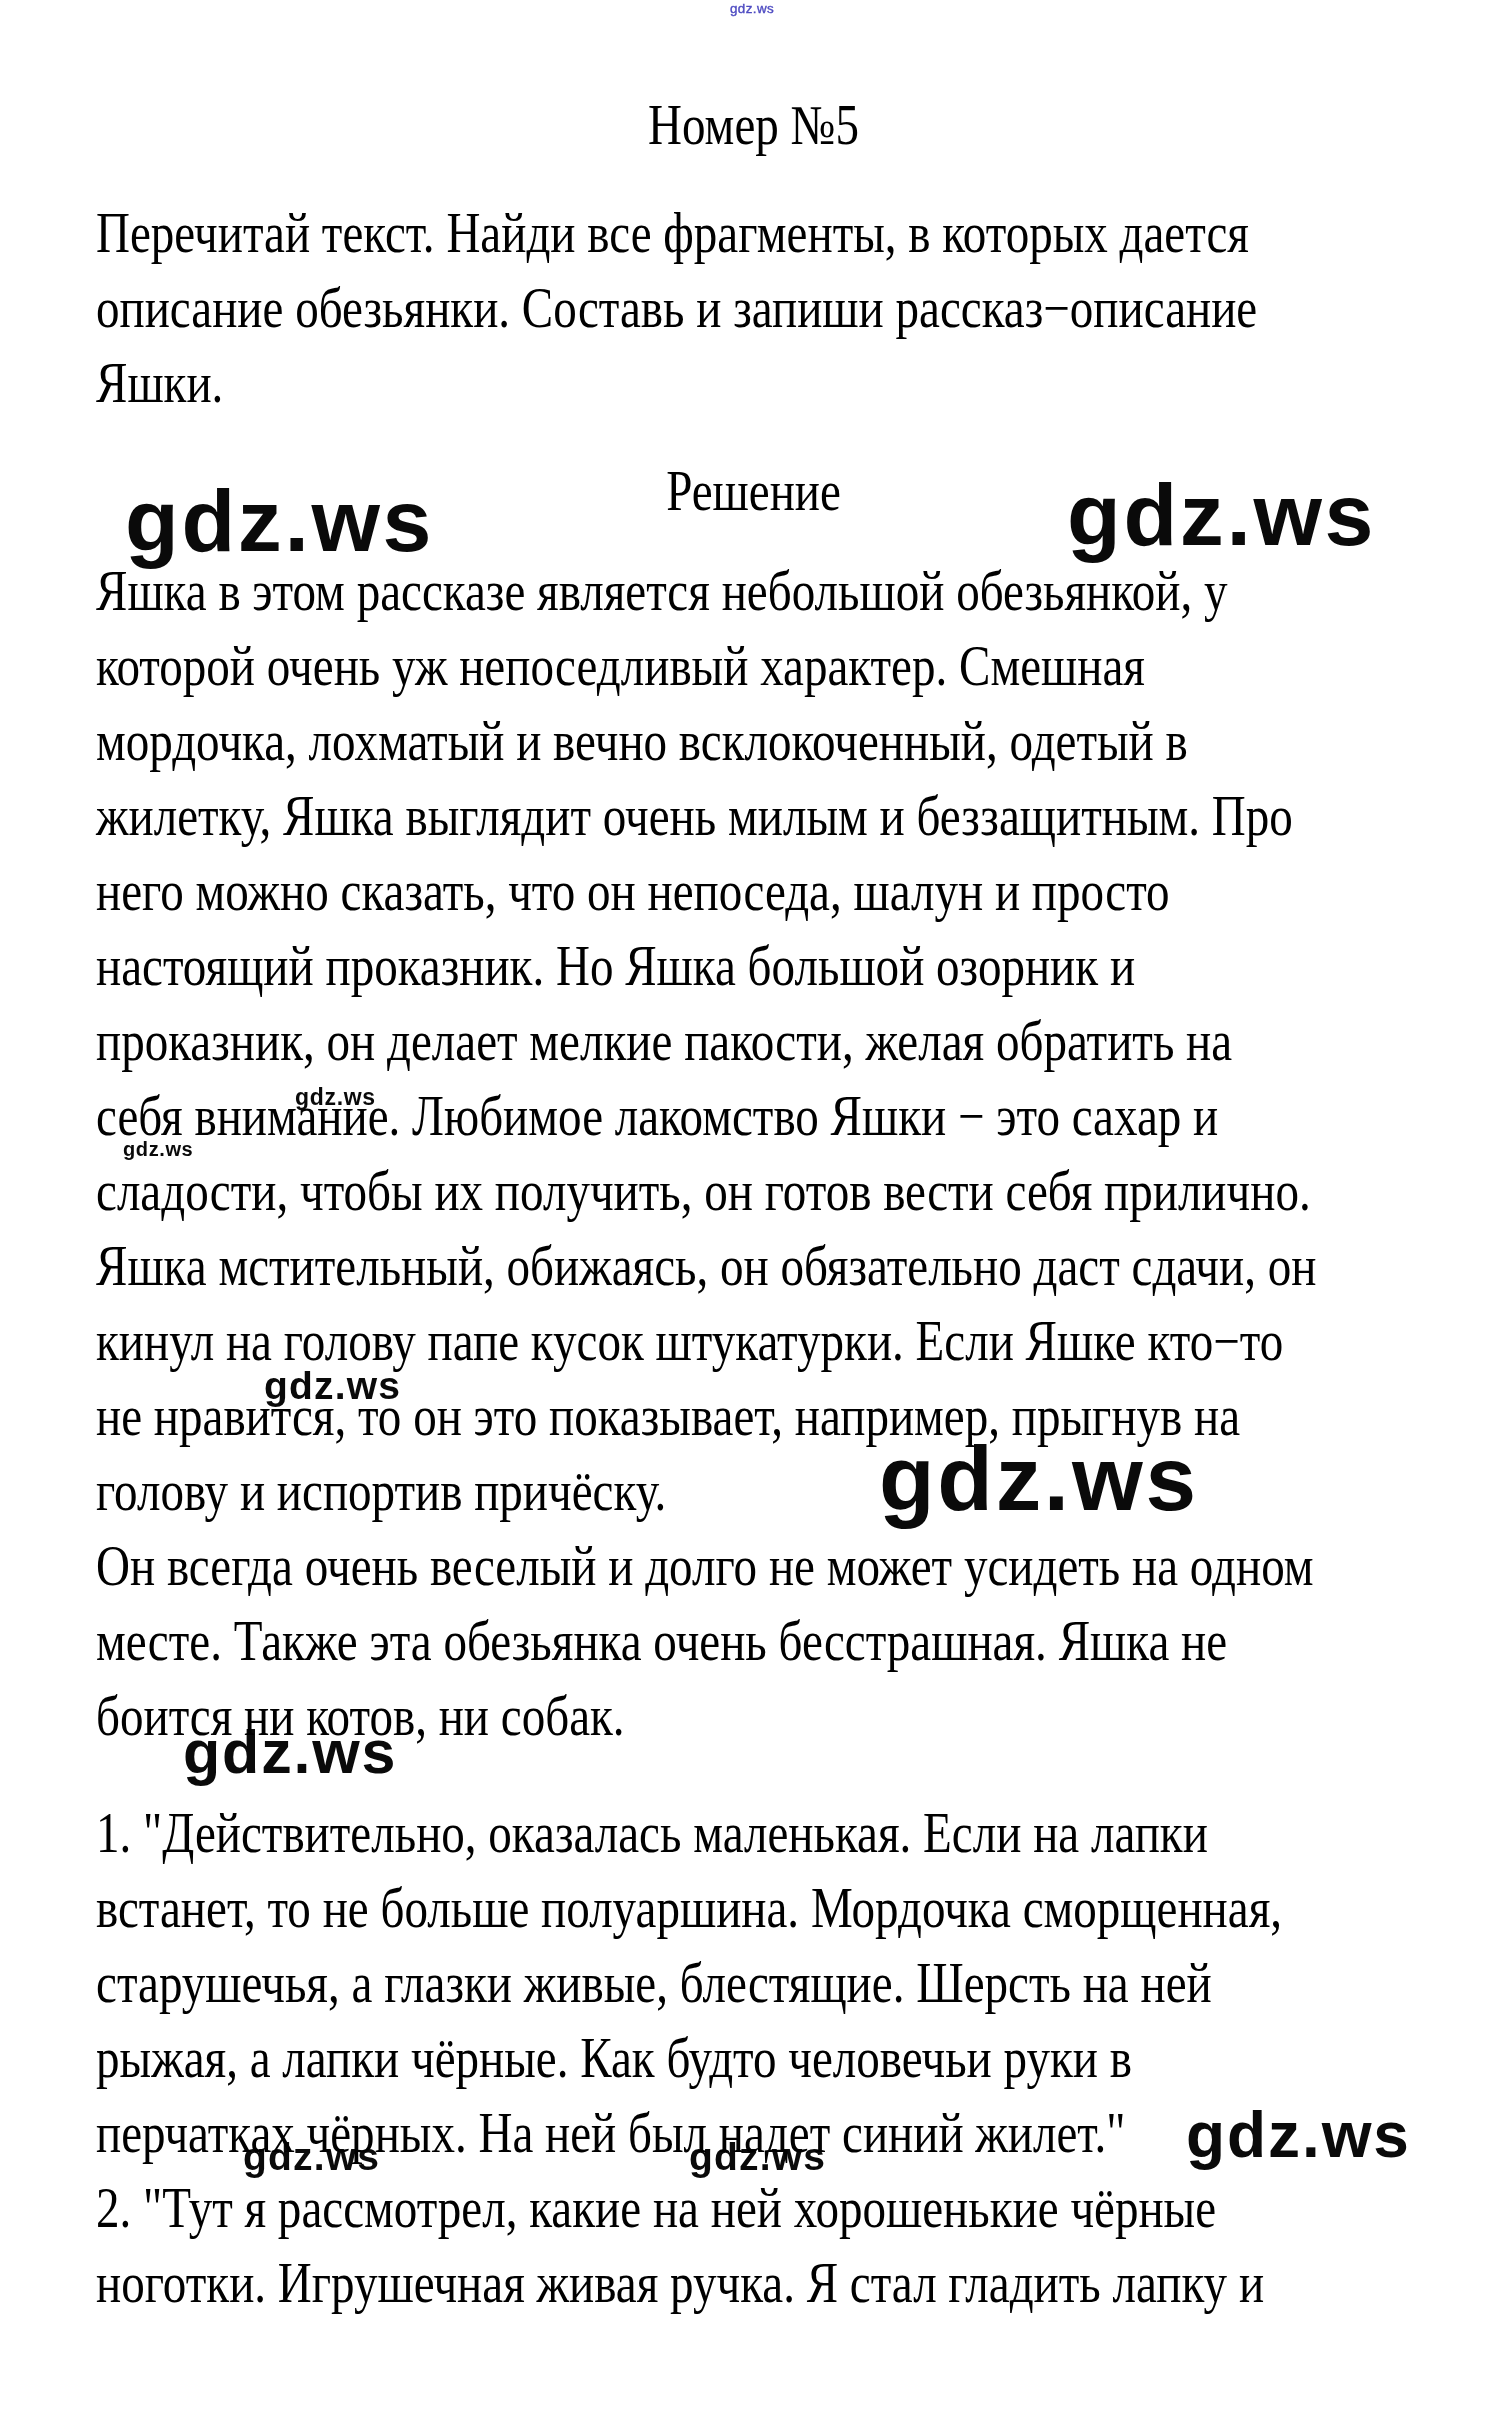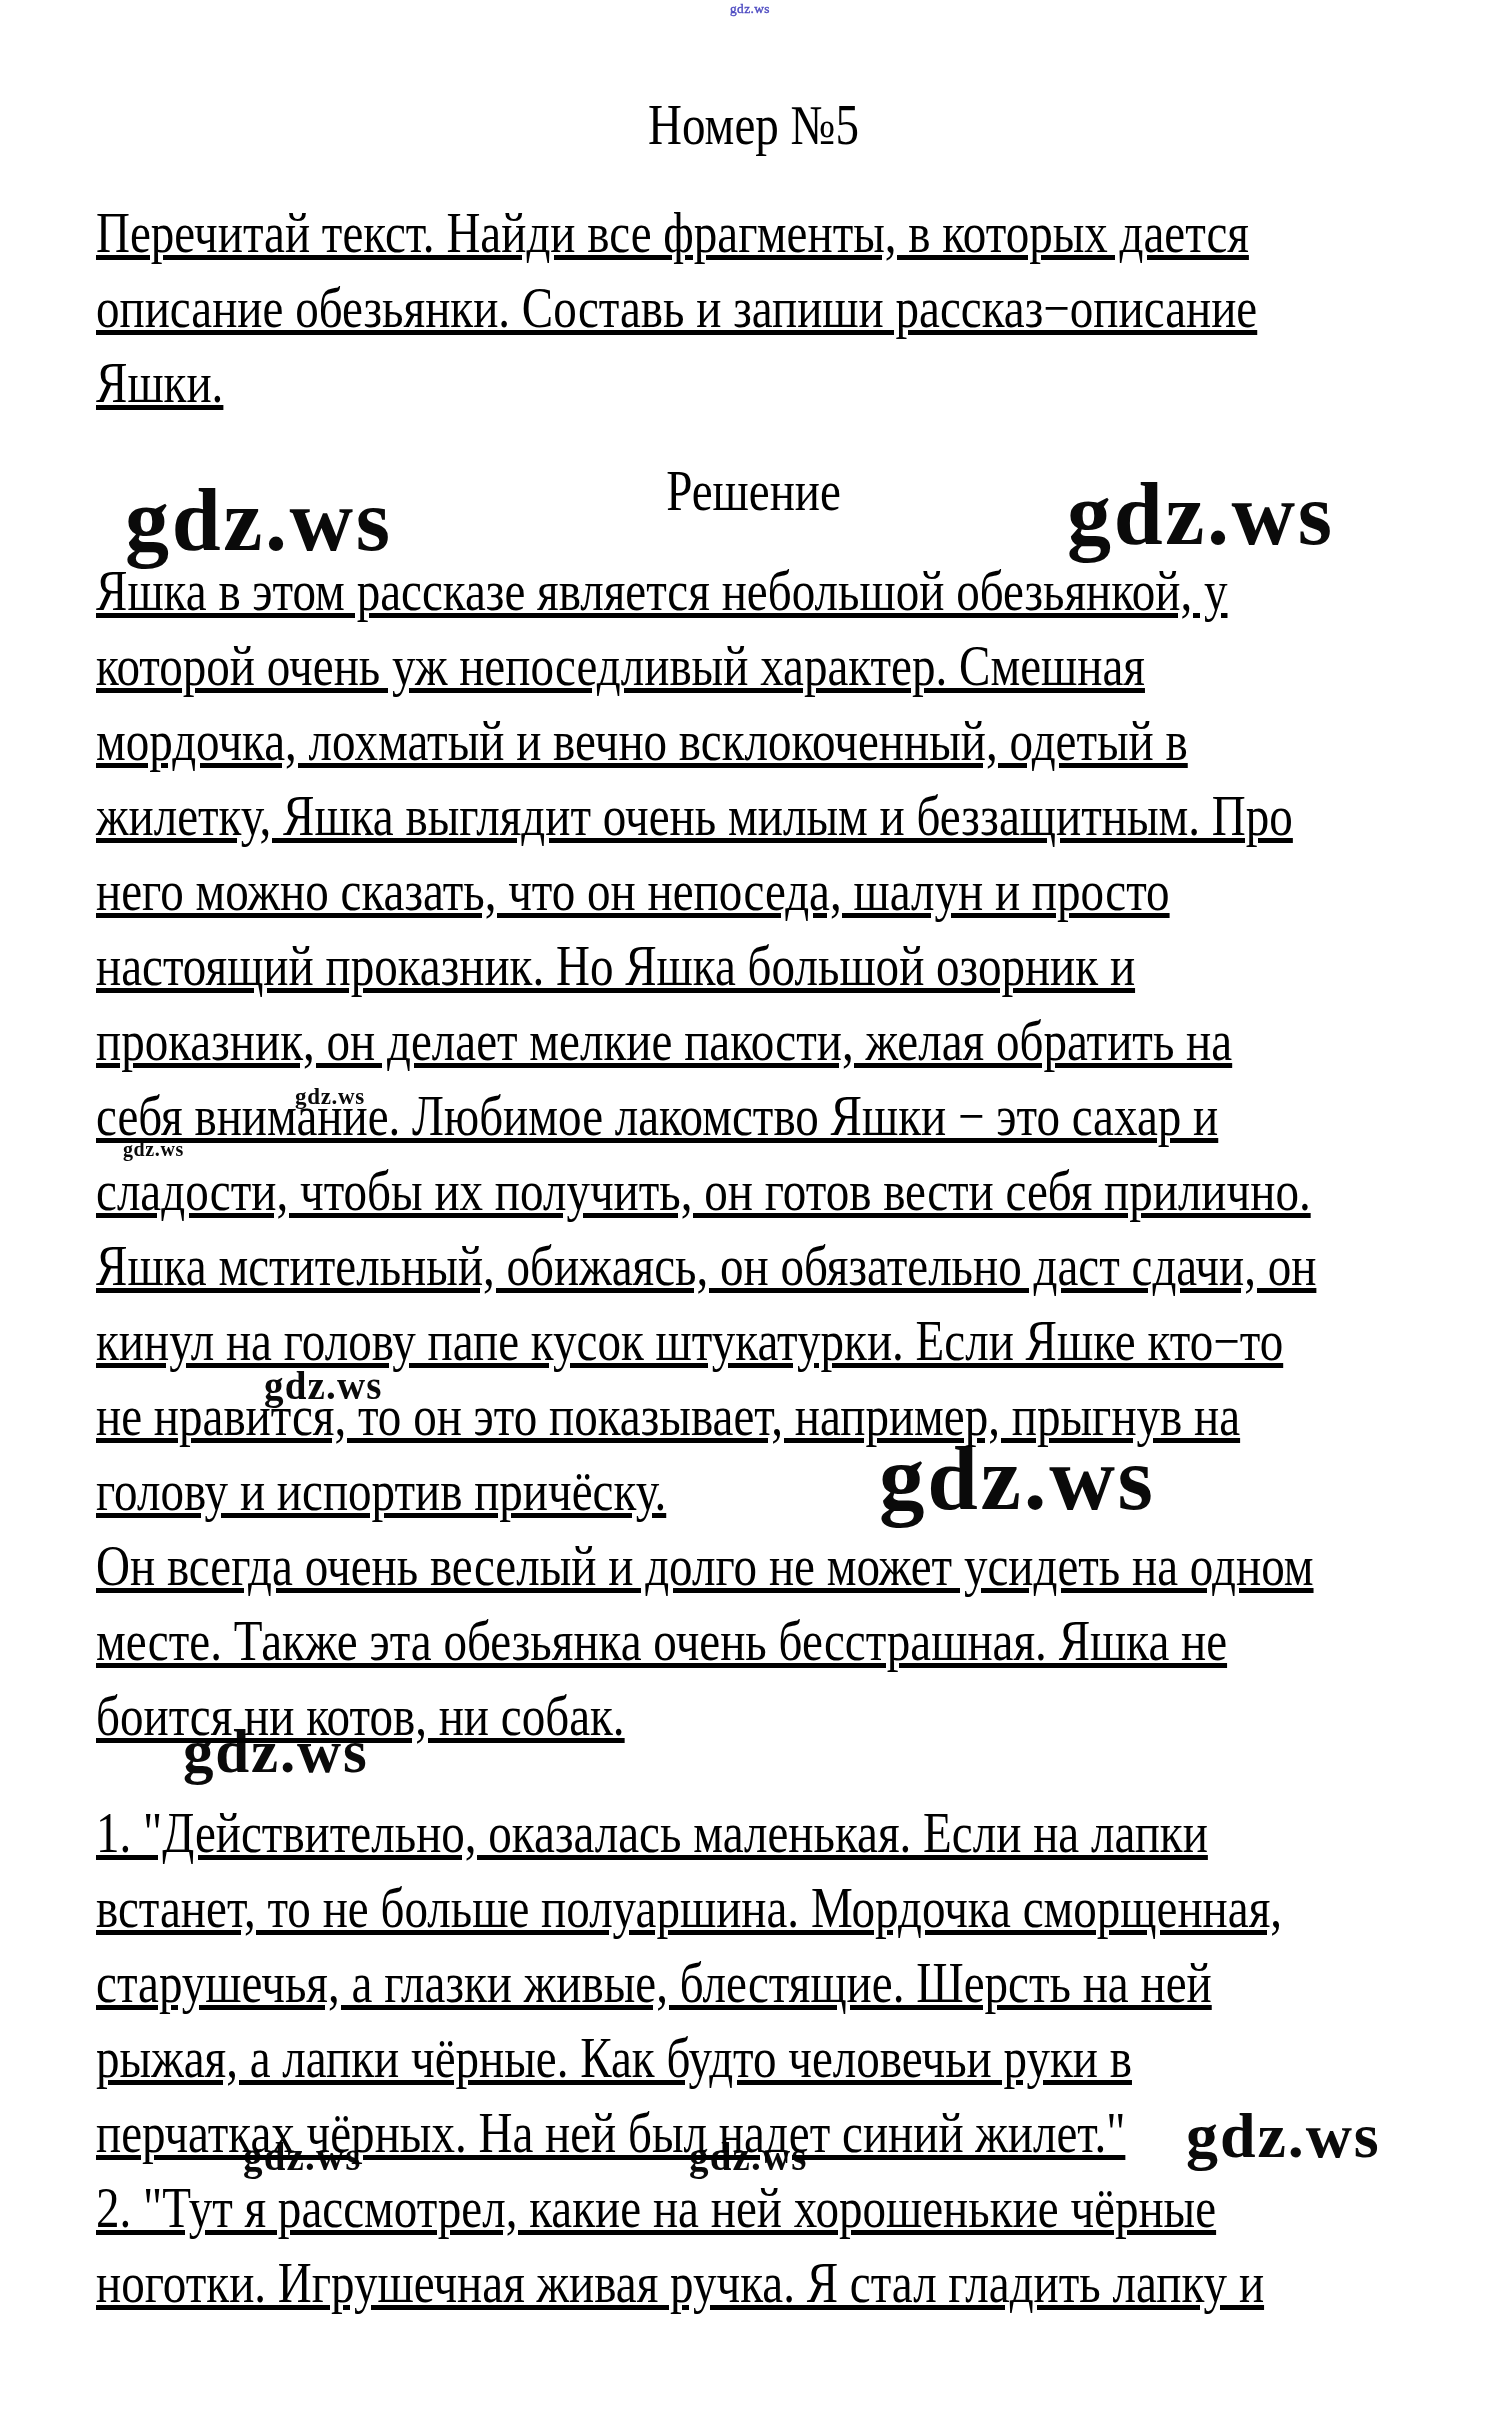--- a/index.html
+++ b/index.html
@@ -14,21 +14,20 @@
     background: #ffffff;
     color: #000000;
     font-family: "Liberation Serif", "DejaVu Serif", serif;
     overflow: hidden;
   }
   
   .textblock {
     position: absolute;
     left: 96px;
     right: 45px;
-    text-decoration: underline;
   }
   .line {
     height: 75px;
     line-height: 75px;
     font-size: 56px;
     white-space: nowrap;
     transform: scaleX(0.84);
     transform-origin: 0 50%;
   }
   .center-line {
@@ -39,21 +38,21 @@
     height: 75px;
     line-height: 75px;
     font-size: 56px;
     white-space: nowrap;
     transform: scaleX(0.84);
     transform-origin: 50% 50%;
   }
   
   .wm {
     position: absolute;
-    font-family: Liberation Serif, serif;
+    font-family: Liberation Sans, sans-serif;
     font-weight: 600;
     color: #0a0a0a;
     letter-spacing: 0.03em;
     line-height: 1.05;
     white-space: nowrap;
   }
   .wm-blue {
     color: #3b38bb;
     -webkit-text-stroke: 0.4px #3b38bb;
     font-weight: 500;

